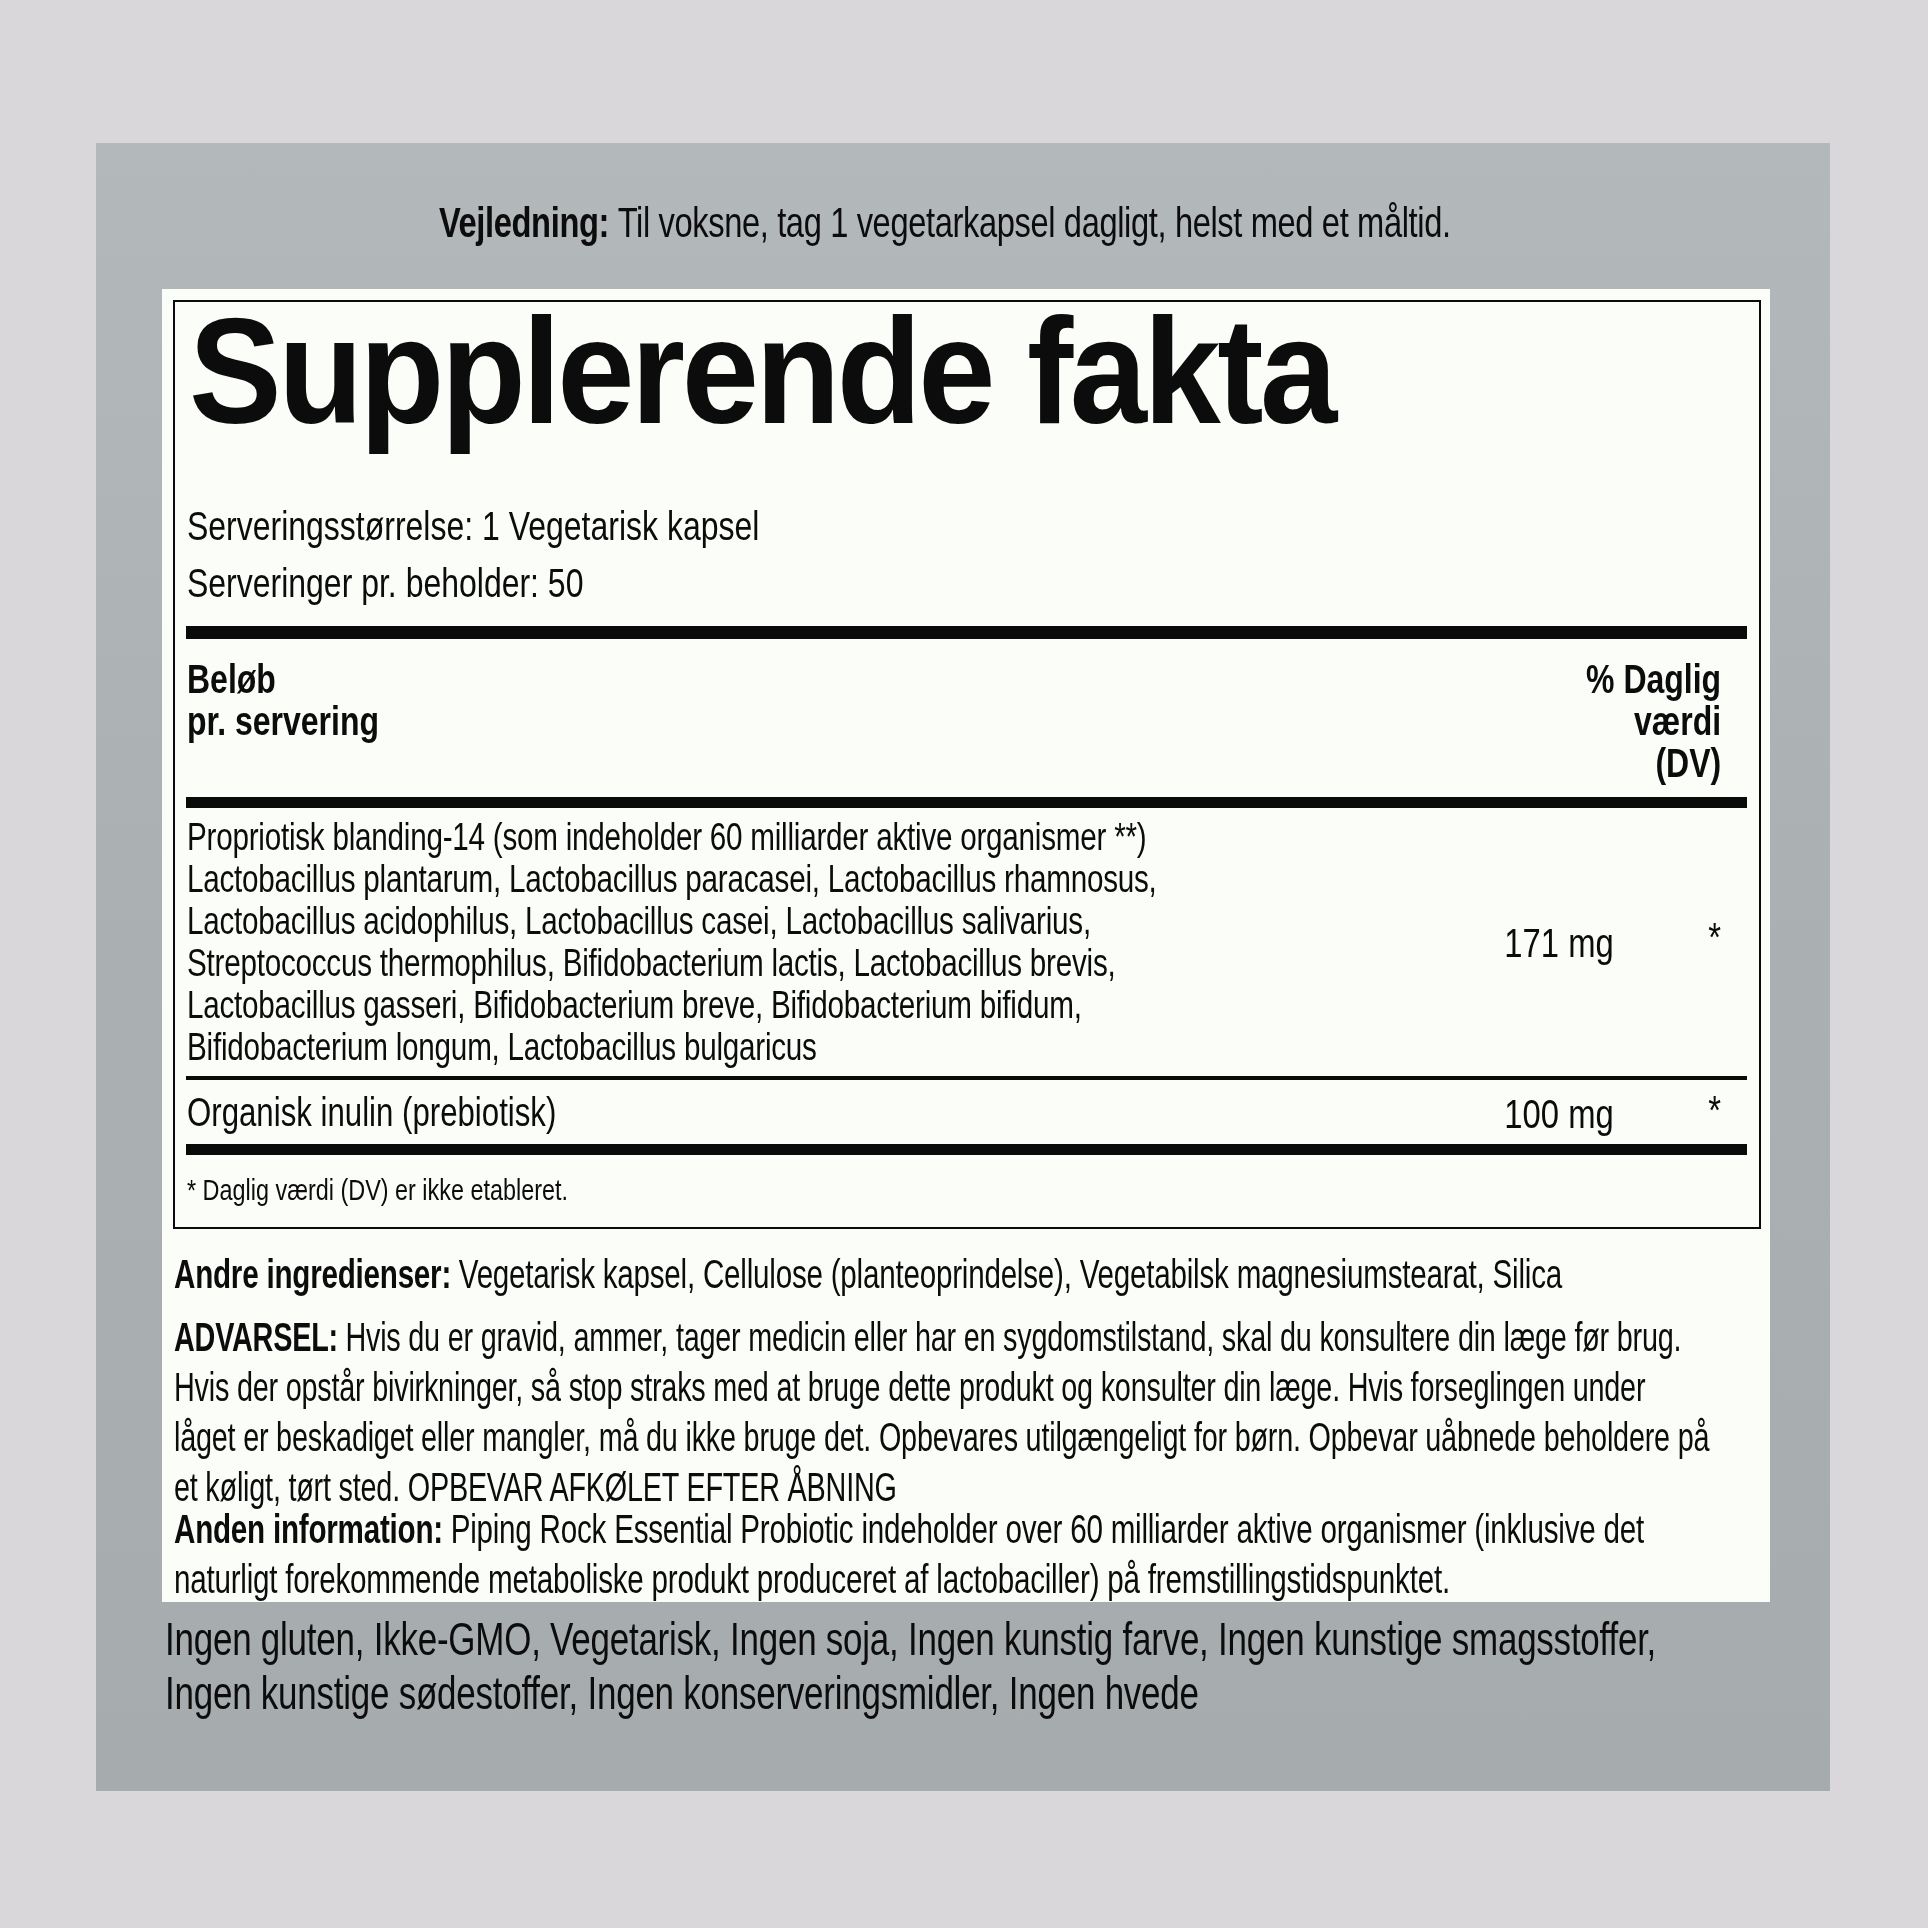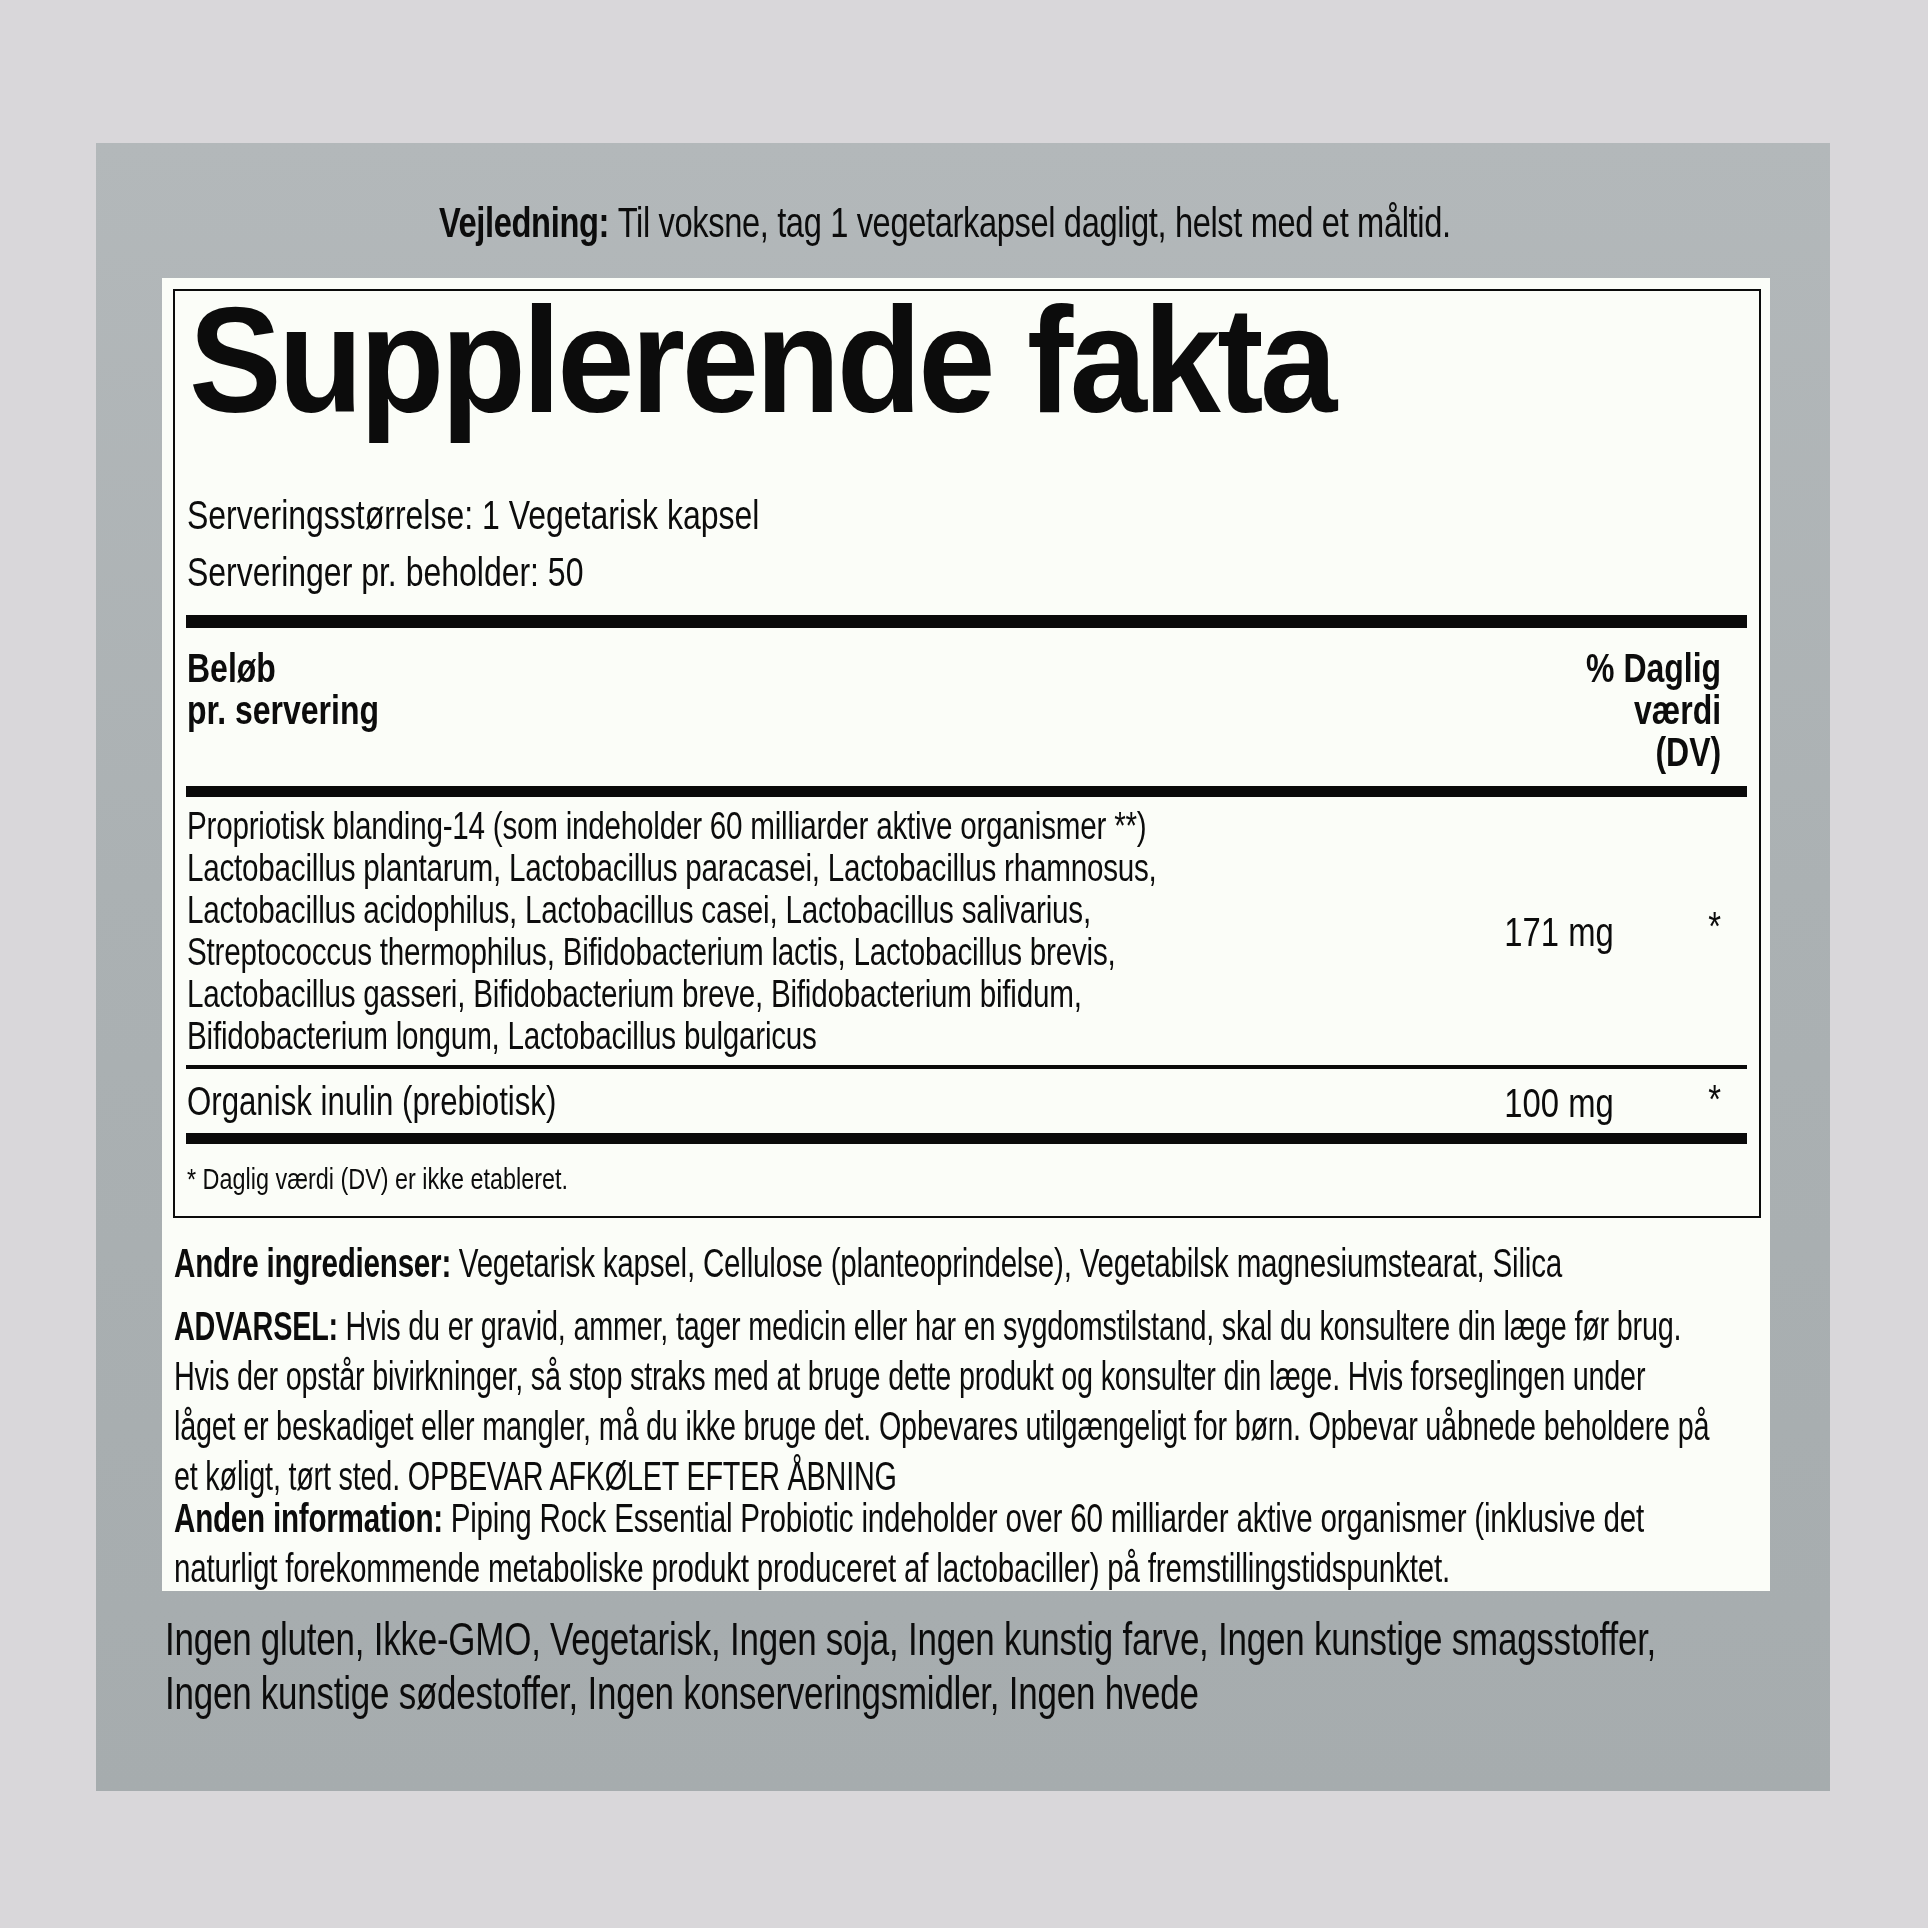--- a/index.html
+++ b/index.html
@@ -28,21 +28,21 @@
     width: 2166px;
     font-size: 43px; line-height: 53px;
     transform: scaleX(0.76);
     letter-spacing: -0.5px;
     white-space: nowrap;
   }
   .directions .lbl { margin-right: 11.3px; }
 
   .white-panel {
     position: absolute;
-    left: 66px; top: 135px;
+    left: 66px; top: 146px;
     width: 1608px; height: 1313px;
     background: #fbfdf8;
   }
 
   .facts-box {
     position: absolute;
     left: 11.3px; top: 11.3px;
     width: 1584px; height: 925px;
     border: 2.8px solid #0b0b0b;
     box-sizing: content-box;

